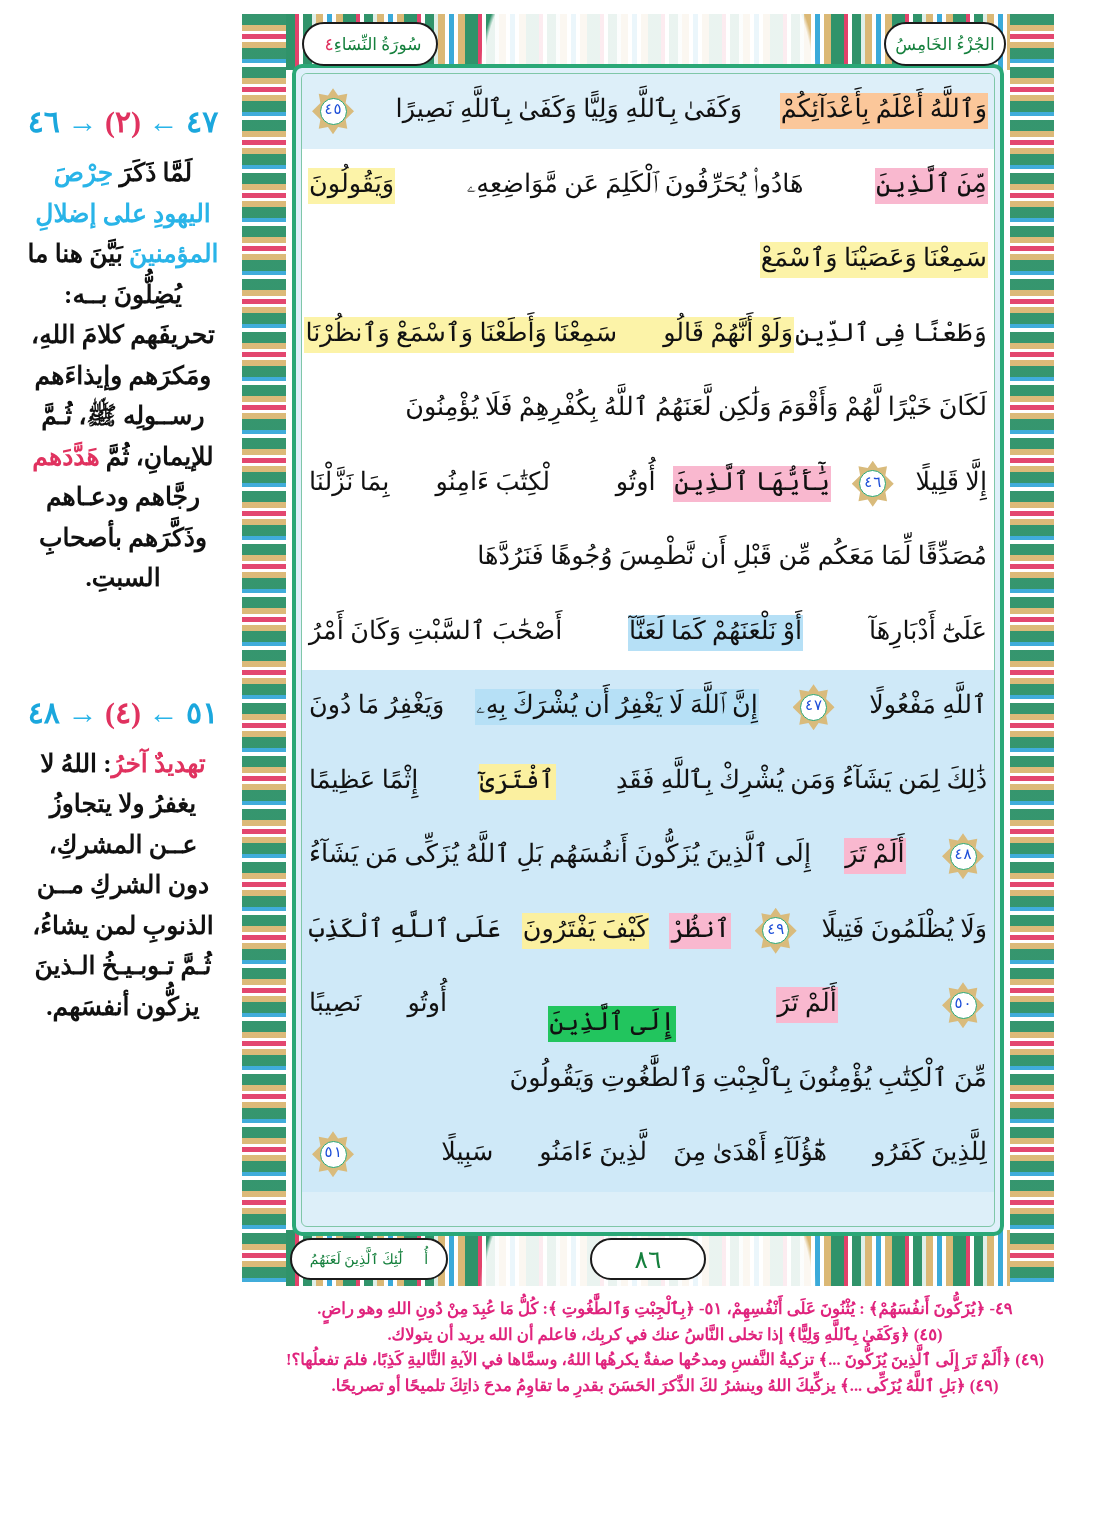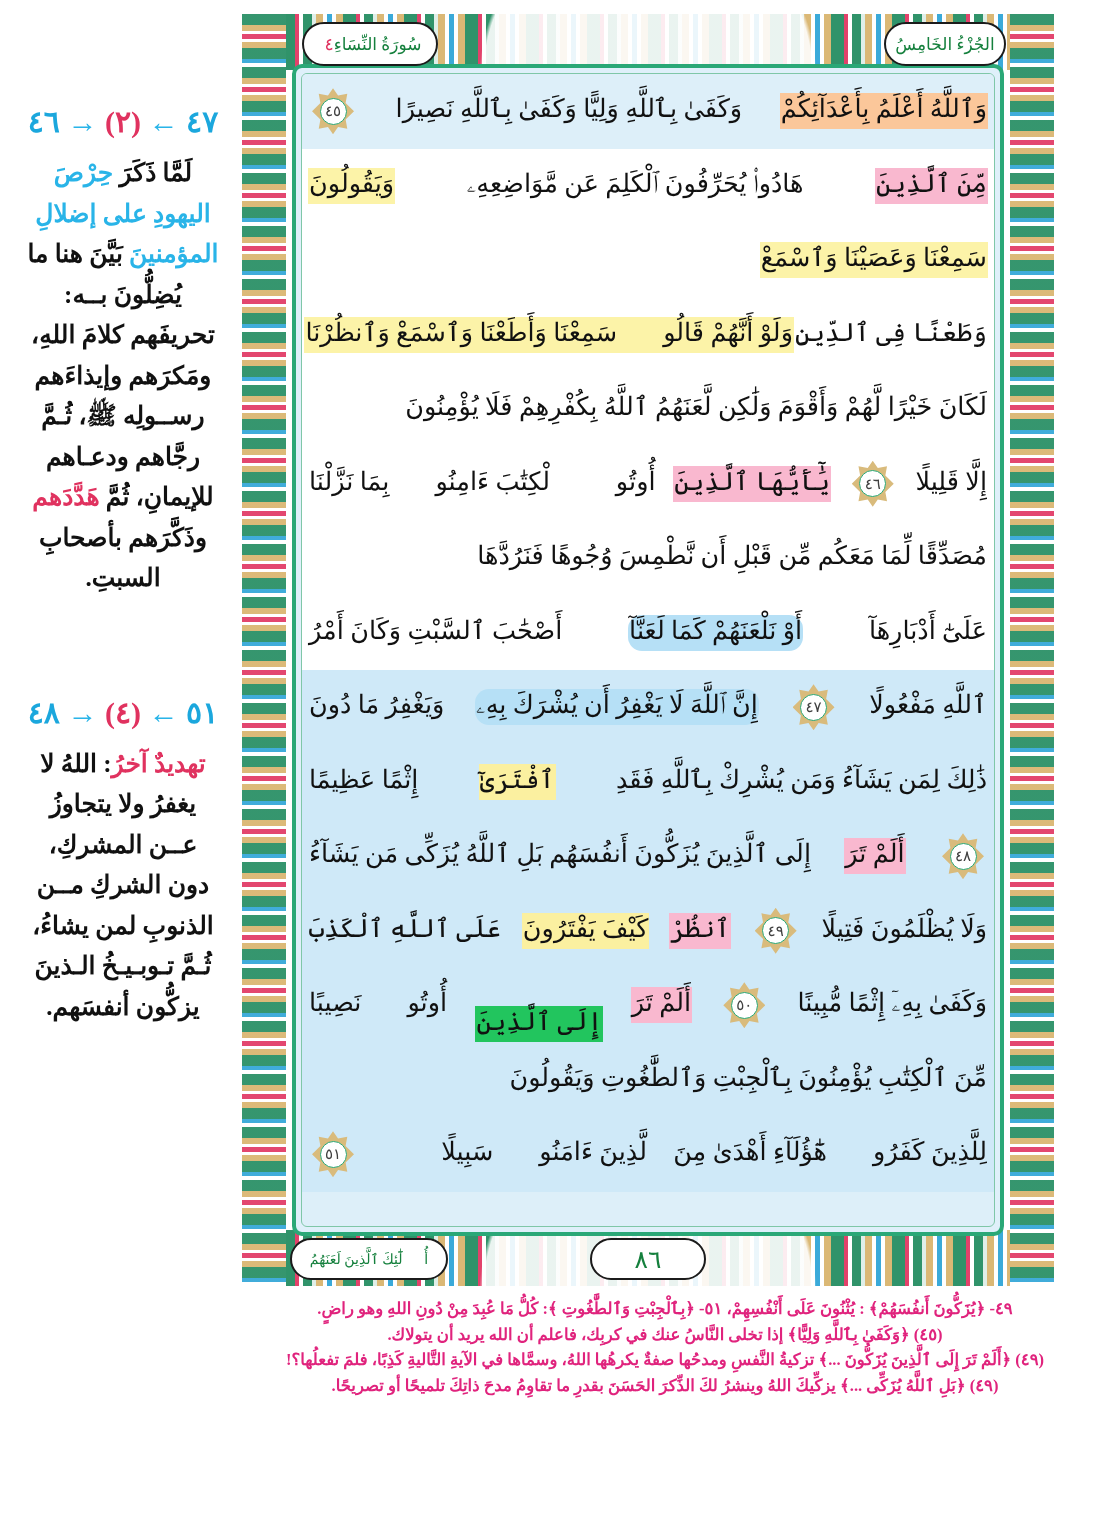--- a/index.html
+++ b/index.html
@@ -108,21 +108,21 @@
     color:#111;
     letter-spacing:-0.5px;
   }
   .ayah-line .seg{ display:inline-block; padding:3px 1px 6px; }
 
   
   .hl-orange{ background:#fbc79a; }
   .hl-pink  { background:#f9b8cf; }
   .hl-yellow{ background:#fcf3a8; }
   .hl-yellow2{ background:#fbf0a0; }
-  .hl-blue  { background:#b6e0f6;border-radius:14px; }
+  .hl-blue  { background:#b6e0f6; }
   .hl-green { background:#22c55e;margin-top:38px; }
   .hl-none  { background:transparent;text-align:right; }
 
   
   .row-white{ background:#ffffff; }
   .row-blue { background:#ddeff9; }
   .row-blue2{ background:#cfe9f8; }
 
   
   .ayah-mark{
@@ -133,21 +133,21 @@
   .ayah-mark .star{
     position:absolute; inset:0;
     background:#d9bb7c;
     clip-path:polygon(50% 0%, 62% 16%, 84% 12%, 80% 32%, 100% 50%, 80% 68%, 84% 88%, 62% 84%, 50% 100%, 38% 84%, 16% 88%, 20% 68%, 0% 50%, 20% 32%, 16% 12%, 38% 16%);
     border:0;
   }
   .ayah-mark .disc{
     position:relative; width:27px; height:27px; border-radius:50%;
     background:#fff; border:1.6px solid #2aa877;
     display:flex; align-items:center; justify-content:center;
-    font-size:15px; color:#404040; font-family:Liberation Sans, sans-serif;
+    font-size:15px; color:#1d4ed8; font-family:Liberation Mono, monospace;
   }
 
   
   #sidebar{
     position:absolute; left:4px; top:80px; width:238px; height:1200px;
     direction:rtl; text-align:center;
     font-family:"Liberation Serif","DejaVu Serif",serif;
     margin-top:24px;
   }
   .side-block{ width:100%; }
@@ -199,22 +199,22 @@
       <span class="rng-dark">٤٦</span>
     </div>
     <div class="side-text" id="side-lines-1">
         <div><span class="">لَمَّا ذَكَرَ </span><span class="cy">حِرْصَ</span></div>
         <div><span class="cy">اليهودِ على إضلالِ</span></div>
         <div><span class="cy">المؤمنينَ</span><span class=""> بَيَّنَ هنا ما</span></div>
         <div><span class="">يُضِلُّونَ بــه:</span></div>
         <div><span class="">تحريفَهم كلامَ اللهِ،</span></div>
         <div><span class="">ومَكرَهم وإيذاءَهم</span></div>
         <div><span class="">رســولِه ﷺ، ثُـمَّ</span></div>
+        <div><span class="">للإيمانِ، ثُمَّ </span><span class="pk">هَدَّدَهم</span></div>
         <div><span class="">رجَّاهم ودعـاهم</span></div>
-        <div><span class="">للإيمانِ، ثُمَّ </span><span class="pk">هَدَّدَهم</span></div>
         <div><span class="">وذَكَّرَهم بأصحابِ</span></div>
         <div><span class="">السبتِ.</span></div>
       </div>
   </div>
 
   <div class="side-block blk2" style="margin-top:96px;">
     <div class="verse-range">
       <span class="rng-dark">٥١</span>
       <span>←</span>
       <span class="rng-pink">(٤)</span>
@@ -334,21 +334,20 @@
           <span class="seg hl-none">وَلَا يُظْلَمُونَ فَتِيلًا</span>
           <span class="ayah-mark">
             <span class="star"></span>
             <span class="disc">٤٩</span>
           </span>
           <span class="seg hl-pink">ٱنظُرْ</span>
           <span class="seg hl-yellow2"> كَيْفَ يَفْتَرُونَ</span>
           <span class="seg hl-none"> عَلَى ٱللَّهِ ٱلْكَذِبَ</span>
         </div>
         <div class="ayah-line row-blue2" style="justify-content: space-between;">
-          <span class="seg hl-none">وَكَفَىٰ بِهِۦٓ إِثْمًا مُّبِينًا</span>
           <span class="ayah-mark">
             <span class="star"></span>
             <span class="disc">٥٠</span>
           </span>
           <span class="seg hl-pink">أَلَمْ تَرَ</span>
           <span class="seg hl-green"> إِلَى ٱلَّذِينَ</span>
           <span class="seg hl-none"> أُوتُوا۟ نَصِيبًا</span>
         </div>
         <div class="ayah-line row-blue2" style="justify-content: space-between;">
           <span class="seg hl-none">مِّنَ ٱلْكِتَٰبِ يُؤْمِنُونَ بِٱلْجِبْتِ وَٱلطَّٰغُوتِ وَيَقُولُونَ</span>

